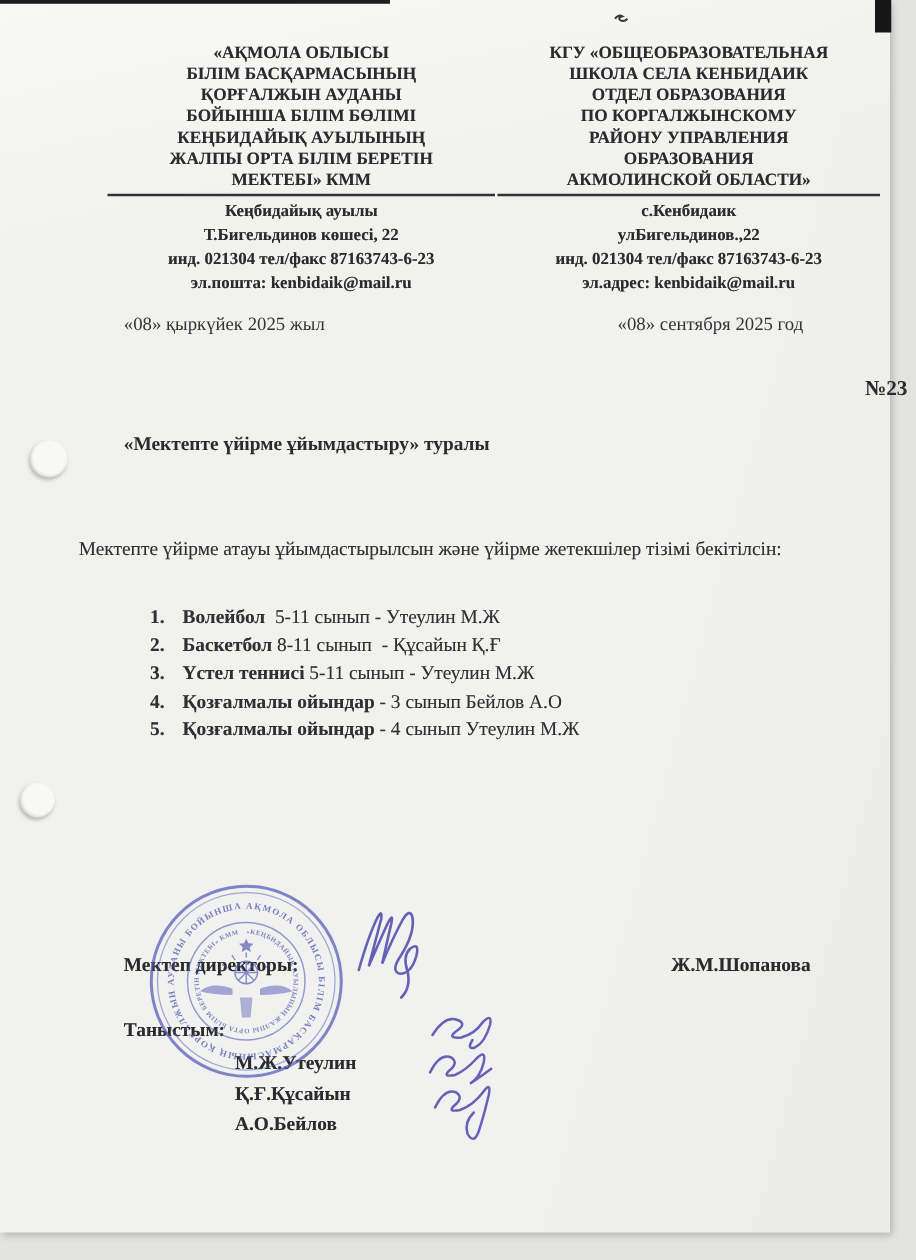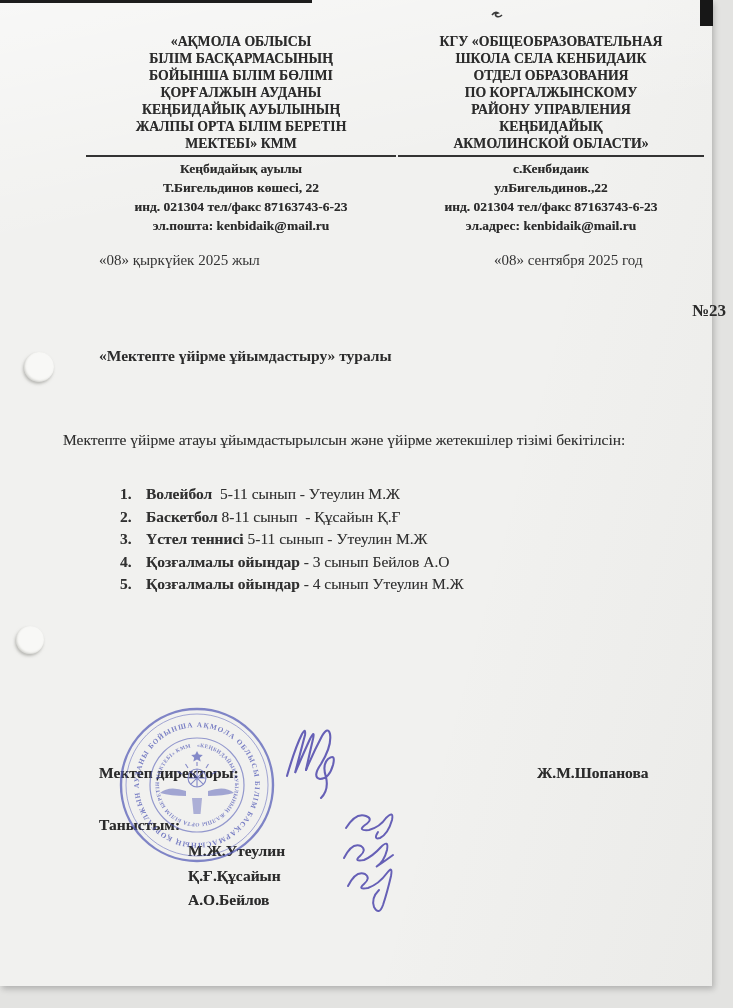--- a/index.html
+++ b/index.html
@@ -79,41 +79,41 @@
   <div class="edge-corner"></div>
   <svg class="pen-mark" width="18" height="16" viewBox="0 0 18 16">
     <path d="M3,9 q3,-4 6,-2 q-4,1 -2,3 q3,2 6,-1" fill="none" stroke="#3a3a3a" stroke-width="1.6"></path>
   </svg>
   <div class="hole h1"></div>
   <div class="hole h2"></div>
 
   <div class="hcol left">
     <div>«АҚМОЛА ОБЛЫСЫ</div>
     <div>БІЛІМ БАСҚАРМАСЫНЫҢ</div>
+    <div>ҚОРҒАЛЖЫН АУДАНЫ</div>
     <div>БОЙЫНША БІЛІМ БӨЛІМІ</div>
-    <div>ҚОРҒАЛЖЫН АУДАНЫ</div>
     <div>КЕҢБИДАЙЫҚ АУЫЛЫНЫҢ</div>
     <div>ЖАЛПЫ ОРТА БІЛІМ БЕРЕТІН</div>
     <div>МЕКТЕБІ»  КММ</div>
     <div class="hrule"></div>
     <div class="addr">
       <div>Кеңбидайық  ауылы</div>
       <div>Т.Бигельдинов көшесі, 22</div>
       <div>инд.  021304  тел/факс  87163743-6-23</div>
       <div>эл.пошта: kenbidaik@mail.ru</div>
     </div>
   </div>
 
   <div class="hcol right">
     <div>КГУ «ОБЩЕОБРАЗОВАТЕЛЬНАЯ</div>
     <div>ШКОЛА СЕЛА КЕНБИДАИК</div>
     <div>ОТДЕЛ ОБРАЗОВАНИЯ</div>
     <div>ПО  КОРГАЛЖЫНСКОМУ</div>
     <div>РАЙОНУ УПРАВЛЕНИЯ</div>
-    <div>КЕҢБИДАЙЫҚ</div>
+    <div>ОБРАЗОВАНИЯ</div>
     <div>АКМОЛИНСКОЙ ОБЛАСТИ»</div>
     <div class="hrule"></div>
     <div class="addr">
       <div>с.Кенбидаик</div>
       <div>улБигельдинов.,22</div>
       <div>инд. 021304   тел/факс 87163743-6-23</div>
       <div>эл.адрес: kenbidaik@mail.ru</div>
     </div>
   </div>
 

